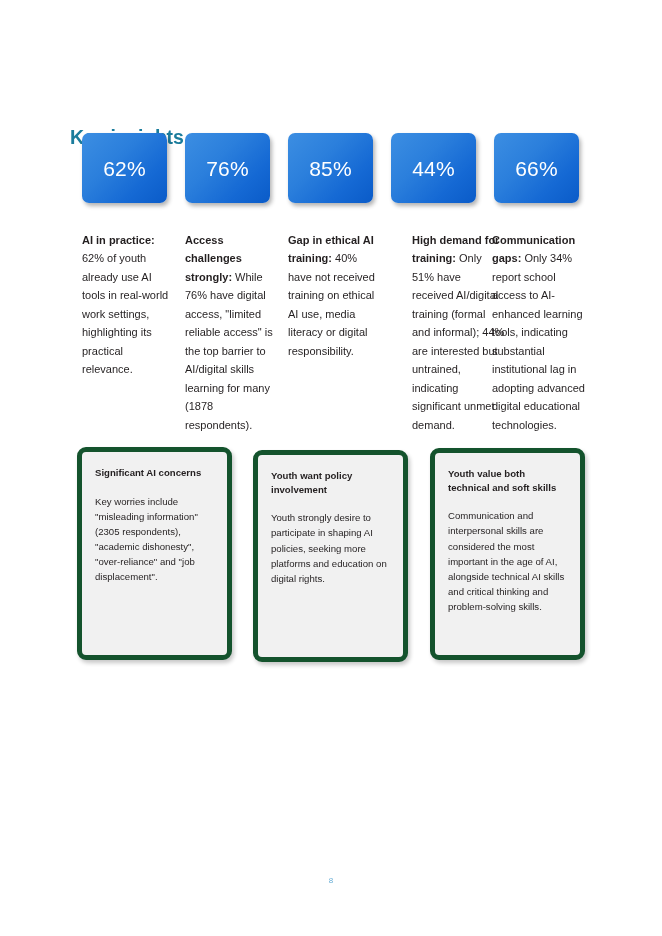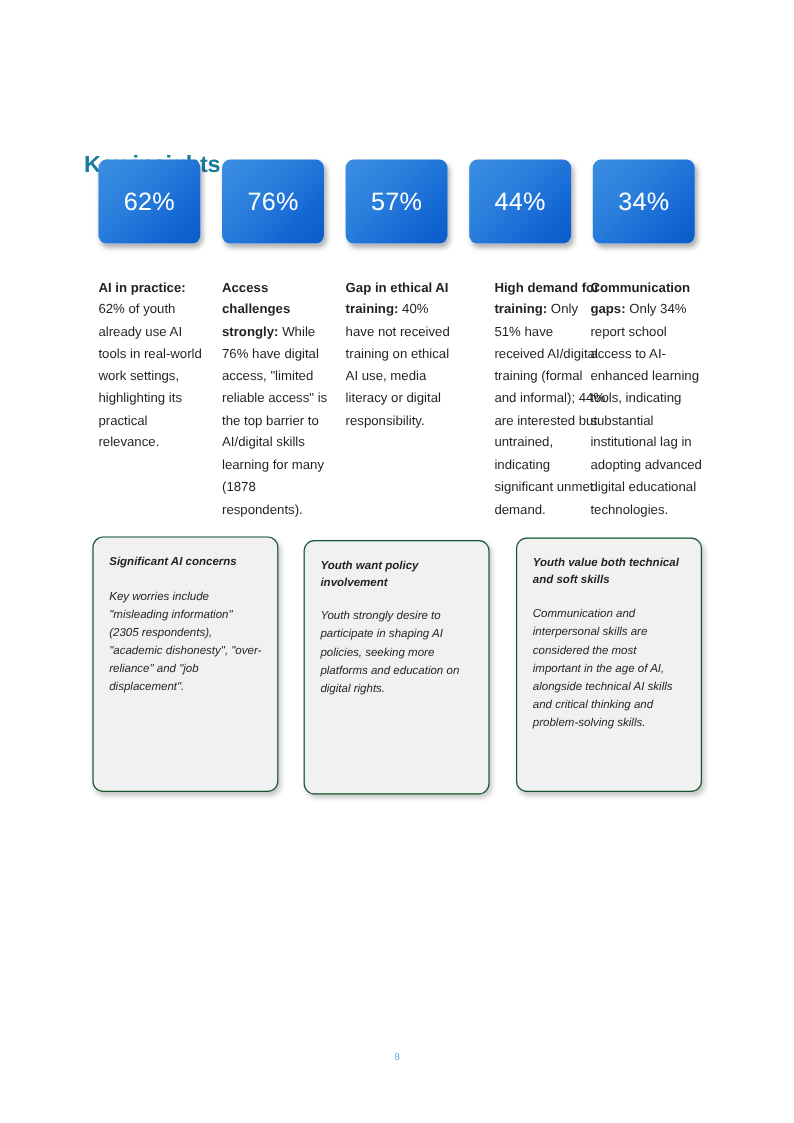--- a/index.html
+++ b/index.html
@@ -81,26 +81,25 @@
   .cap-0 { left: 82px;  }
   .cap-1 { left: 185px; }
   .cap-2 { left: 288px; }
   .cap-3 { left: 412px; }
   .cap-4 { left: 492px; width: 94px; }
 
   
   .card {
     position: absolute;
     background: #f1f1f1;
-    border: 1px solid #14532d;
+    border: 5px solid #14532d;
     border-radius: 9px;
     box-shadow: 2px 3px 4px rgba(0,0,0,0.22);
     box-sizing: border-box;
     padding: 14px 13px 13px 13px;
-    font-style: italic;
   }
   .card-0 { left: 77px;  top: 447px; width: 155px; height: 213px; }
   .card-1 { left: 253px; top: 450px; width: 155px; height: 212px; }
   .card-2 { left: 430px; top: 448px; width: 155px; height: 212px; }
 
   .card-title {
     font-size: 9.6px;
     font-weight: bold;
     line-height: 1.42;
     color: #231f20;
@@ -137,31 +136,31 @@
         <span class="stat-value">62%</span>
       </div>
     </div>
     <div class="stat-col">
       <div class="stat-box">
         <span class="stat-value">76%</span>
       </div>
     </div>
     <div class="stat-col">
       <div class="stat-box">
-        <span class="stat-value">57%</span>
+        <span class="stat-value">85%</span>
       </div>
     </div>
     <div class="stat-col">
       <div class="stat-box">
         <span class="stat-value">44%</span>
       </div>
     </div>
     <div class="stat-col">
       <div class="stat-box">
-        <span class="stat-value">34%</span>
+        <span class="stat-value">66%</span>
       </div>
     </div>
   </div>
 
   <p class="stat-caption cap-0"><b>AI in practice:</b><span> 62% of youth already use AI tools in real-world work settings, highlighting its practical relevance.</span></p>
   <p class="stat-caption cap-1"><b>Access challenges strongly:</b><span> While 76% have digital access, "limited reliable access" is the top barrier to AI/digital skills learning for many (1878 respondents).</span></p>
   <p class="stat-caption cap-2"><b>Gap in ethical AI training:</b><span> 40% have not received training on ethical AI use, media literacy or digital responsibility.</span></p>
   <p class="stat-caption cap-3"><b>High demand for training:</b><span> Only 51% have received AI/digital training (formal and informal); 44% are interested but untrained, indicating significant unmet demand.</span></p>
   <p class="stat-caption cap-4"><b>Communication gaps:</b><span> Only 34% report school access to AI-enhanced learning tools, indicating substantial institutional lag in adopting advanced digital educational technologies.</span></p>
 

